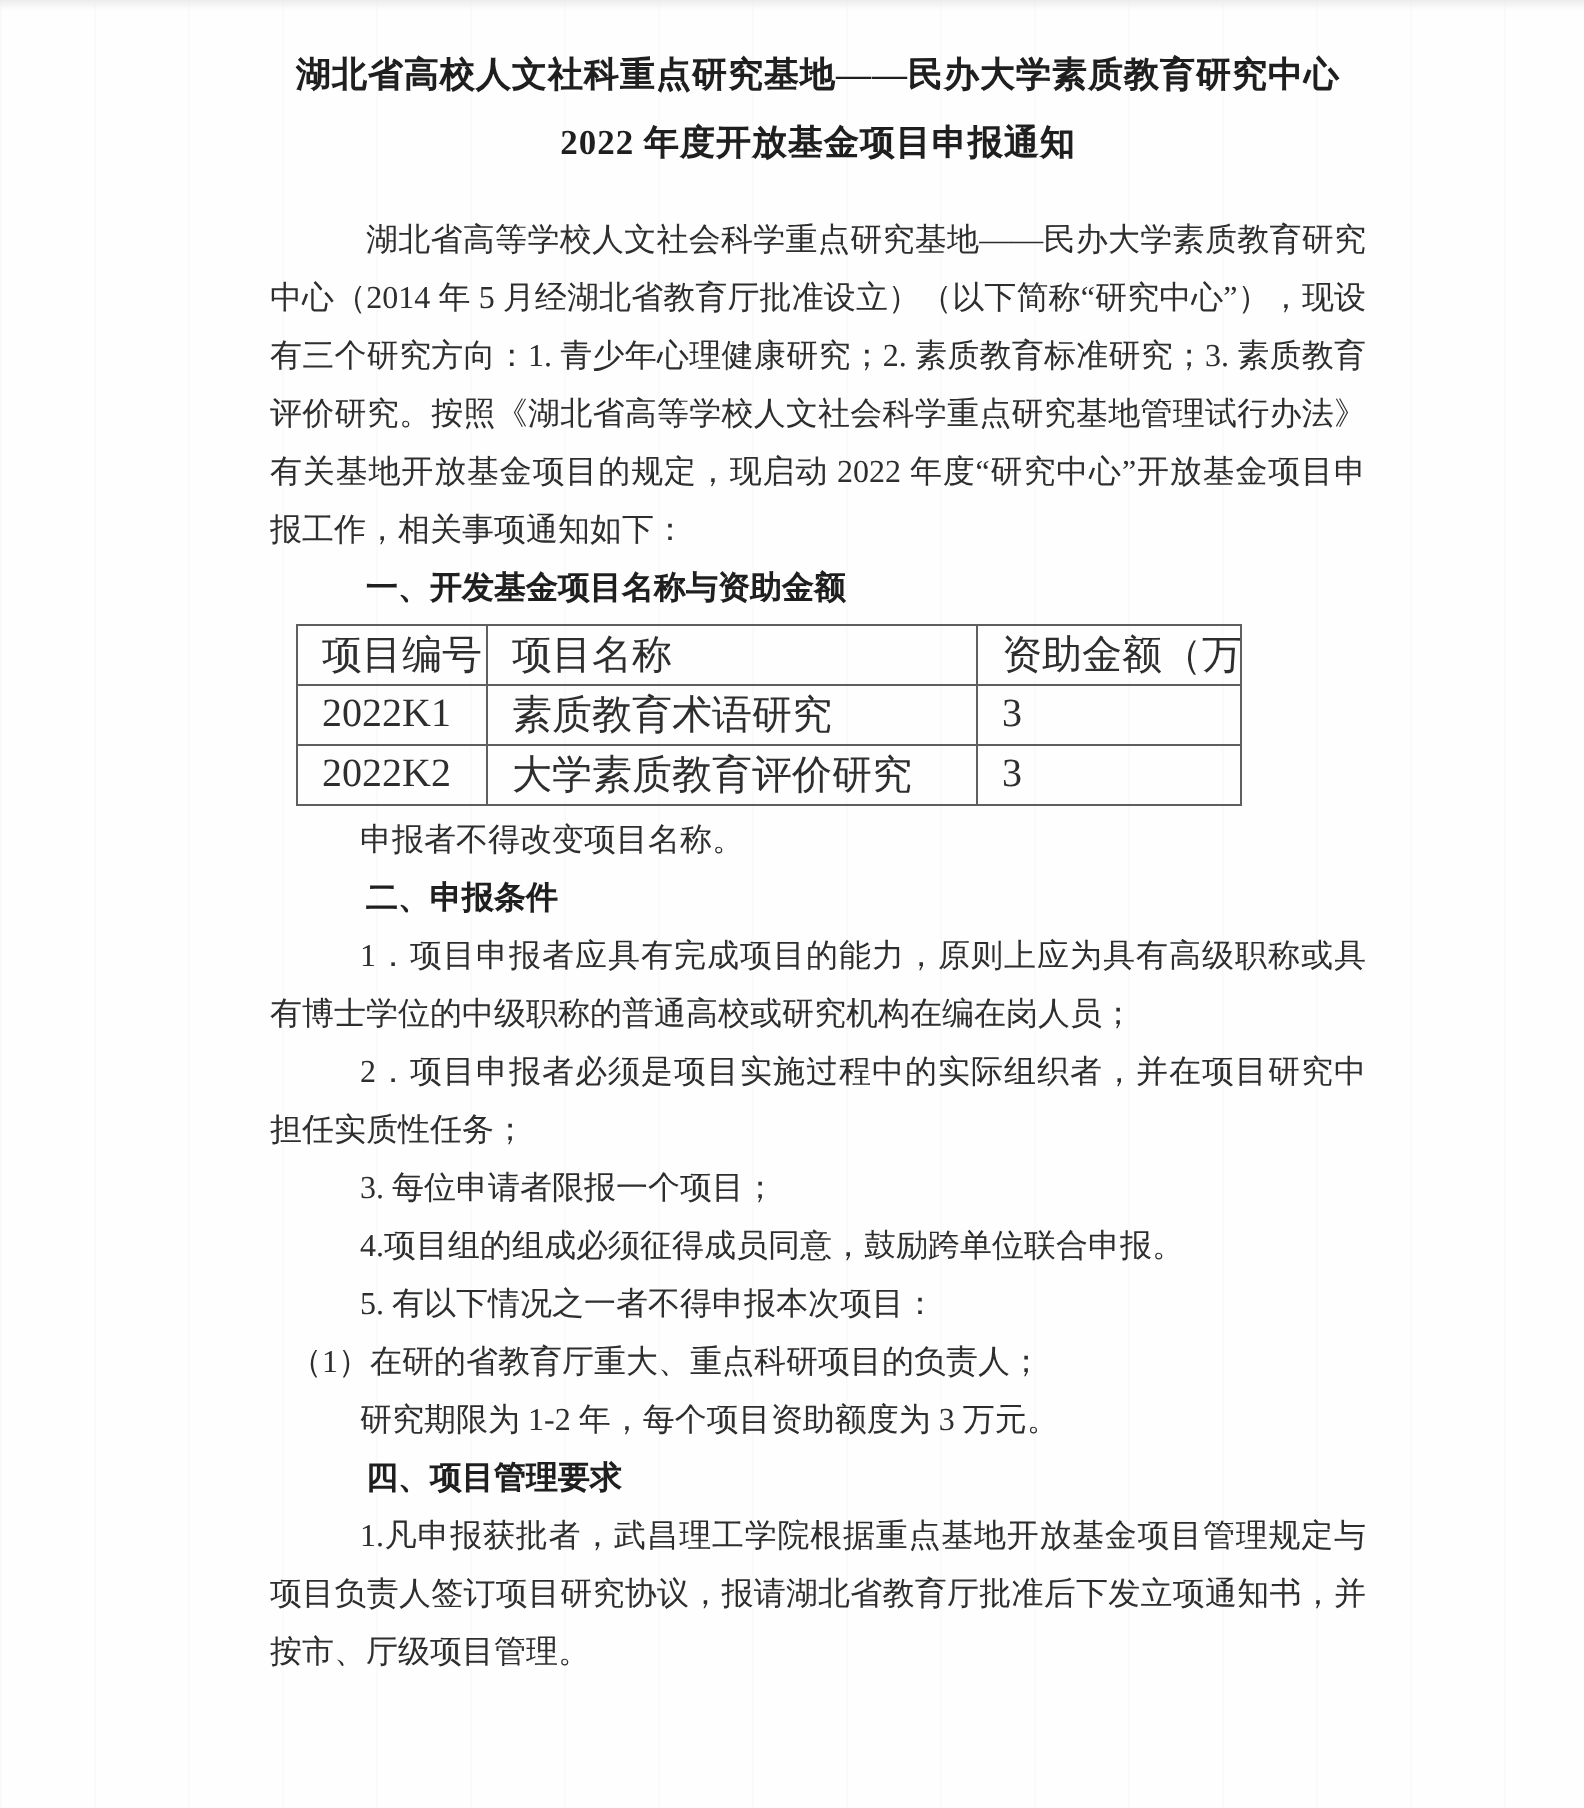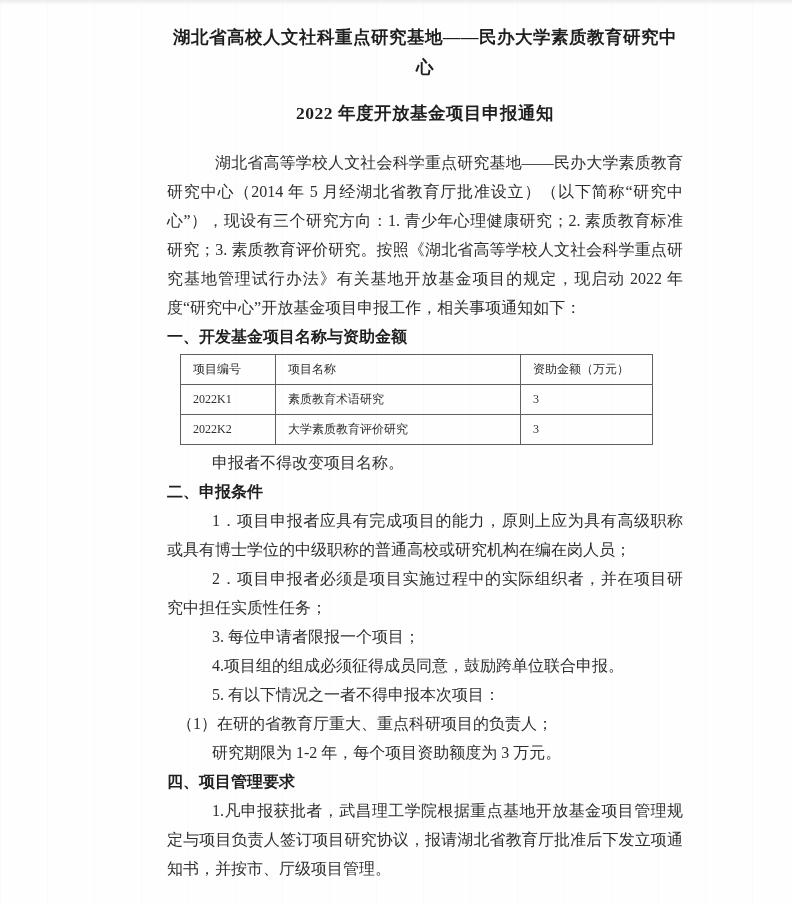--- a/index.html
+++ b/index.html
@@ -5,45 +5,44 @@
   * { margin:0; padding:0; box-sizing:border-box; }
   html, body { background:#ffffff; }
   .page {
     width:792px; height:904px; position:relative; overflow:hidden;
     background:
       linear-gradient(180deg, #ececec 0px, rgba(236,236,236,0) 5px),
       repeating-linear-gradient(90deg, rgba(0,0,0,0.014) 0 1px, rgba(0,0,0,0) 1px 47px),
       #fefefe;
     font-family:"Liberation Serif","DejaVu Serif",serif;
     color:#2e2e2e;
-    padding-left:32px;
   }
   .doc { padding:22px 109px 0 135px; }
   .title {
     text-align:center; font-weight:bold; font-size:17.5px;
     line-height:30px; color:#1f1f1f; letter-spacing:0.5px;
   }
-  .title2 { margin-top:16px;font-family:Liberation Serif, serif; }
+  .title2 { margin-top:4px;font-family:Liberation Serif, serif; }
   .body-text { font-size:16px; line-height:29px; text-align:justify; }
   .intro { margin-top:20px; text-indent:48px; }
   .sec-heading {
     font-weight:bold; font-size:16px; line-height:29px;
-    color:#1f1f1f;
+    margin-left:48px; color:#1f1f1f;
   }
   .sec-heading-4 { }
   .item { text-indent:45px; }
   .subitem { text-indent:10px; }
   .note { text-indent:45px; }
   table.funding {
     border-collapse:collapse; table-layout:fixed;
     margin:3px 0 3px 13px; width:472px;
   }
   table.funding th, table.funding td {
     border:1px solid #5f5f5f; height:30px;
-    padding:0 8px 0 12px; font-size:12px; font-weight:normal;
+    padding:0 8px 0 12px; font-size:20px; font-weight:normal;
     text-align:left; vertical-align:middle; color:#2e2e2e;
     overflow:hidden; white-space:nowrap;
   }
   .col-code { width:95px; }
   .col-name { width:245px; }
   .col-amount { width:132px; }
 </style>
 </head>
 <body>
 

